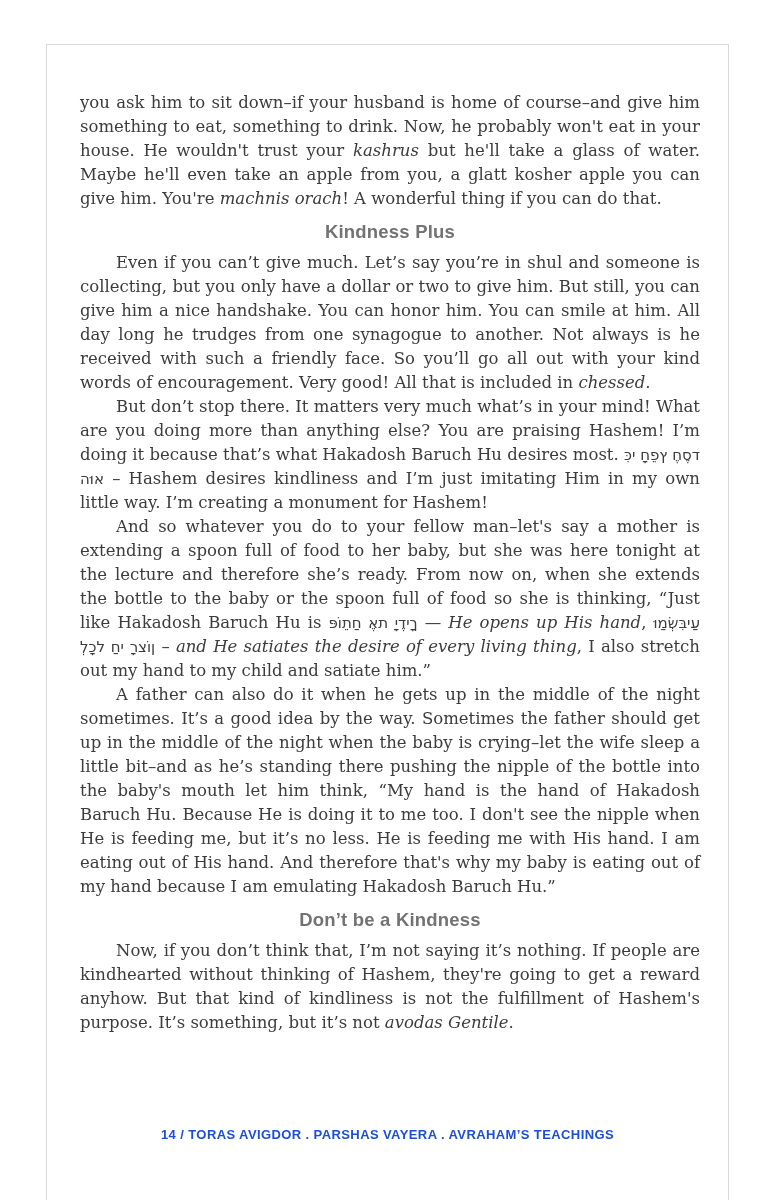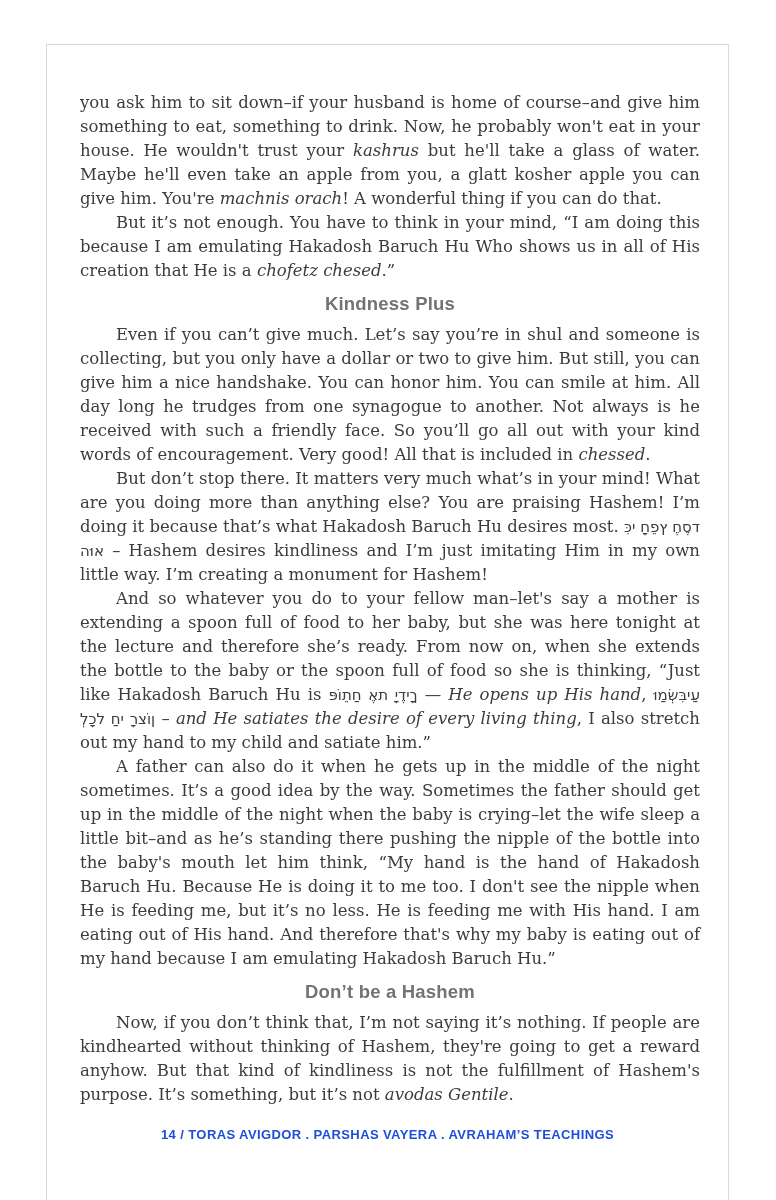--- a/index.html
+++ b/index.html
@@ -75,24 +75,23 @@
     white-space: nowrap;
   }
 </style>
 </head>
 <body>
 
 <div class="canvas">
   <div class="page">
     <article class="body-text">
         <p class="para"><span>you ask him to sit down–if your husband is home of course–and give him something to eat, something to drink. Now, he probably won't eat in your house. He wouldn't trust your </span><span class="italic">kashrus</span><span> but he'll take a glass of water. Maybe he'll even take an apple from you, a glatt kosher apple you can give him. You're </span><span class="italic">machnis orach</span><span>! A wonderful thing if you can do that.</span></p>
-        <p class="para indent"><span>But it’s not enough. You have to think in your mind, “I am doing this because I am emulating Hakadosh Baruch Hu Who shows us in all of His creation that He is a </span><span class="italic">chofetz chesed</span><span>.”</span></p>
         <h2 class="section-heading">Kindness Plus</h2>
         <p class="para indent"><span>Even if you can’t give much. Let’s say you’re in shul and someone is collecting, but you only have a dollar or two to give him. But still, you can give him a nice handshake. You can honor him. You can smile at him. All day long he trudges from one synagogue to another. Not always is he received with such a friendly face. So you’ll go all out with your kind words of encouragement. Very good! All that is included in </span><span class="italic">chessed</span><span>.</span></p>
         <p class="para indent"><span>But don’t stop there. It matters very much what’s in your mind! What are you doing more than anything else? You are praising Hashem! I’m doing it because that’s what Hakadosh Baruch Hu desires most. </span><span class="hebrew">כִּי חָפֵץ חֶסֶד הוּא</span><span> – Hashem desires kindliness and I’m just imitating Him in my own little way. I’m creating a monument for Hashem!</span></p>
         <p class="para indent"><span>And so whatever you do to your fellow man–let's say a mother is extending a spoon full of food to her baby, but she was here tonight at the lecture and therefore she’s ready. From now on, when she extends the bottle to the baby or the spoon full of food so she is thinking, “Just like Hakadosh Baruch Hu is </span><span class="hebrew">פּוֹתֵחַ אֶת יָדֶיךָ</span><span> — </span><span class="italic">He opens up His hand</span><span>, </span><span class="hebrew">וּמַשְׂבִּיעַ לְכָל חַי רָצוֹן</span><span> – </span><span class="italic">and He satiates the desire of every living thing</span><span>, I also stretch out my hand to my child and satiate him.”</span></p>
         <p class="para indent"><span>A father can also do it when he gets up in the middle of the night sometimes. It’s a good idea by the way. Sometimes the father should get up in the middle of the night when the baby is crying–let the wife sleep a little bit–and as he’s standing there pushing the nipple of the bottle into the baby's mouth let him think, “My hand is the hand of Hakadosh Baruch Hu. Because He is doing it to me too. I don't see the nipple when He is feeding me, but it’s no less. He is feeding me with His hand. I am eating out of His hand. And therefore that's why my baby is eating out of my hand because I am emulating Hakadosh Baruch Hu.”</span></p>
-        <h2 class="section-heading">Don’t be a Hashem</h2>
+        <h2 class="section-heading">Don’t be a Kindness</h2>
         <p class="para indent"><span>Now, if you don’t think that, I’m not saying it’s nothing. If people are kindhearted without thinking of Hashem, they're going to get a reward anyhow. But that kind of kindliness is not the fulfillment of Hashem's purpose. It’s something, but it’s not </span><span class="italic">avodas Gentile</span><span>.</span></p>
       </article>
     <div class="page-footer"><span>14</span><span> / </span><span>TORAS AVIGDOR . PARSHAS VAYERA . AVRAHAM’S TEACHINGS</span></div>
   </div>
 </div>
 
 </body></html>

